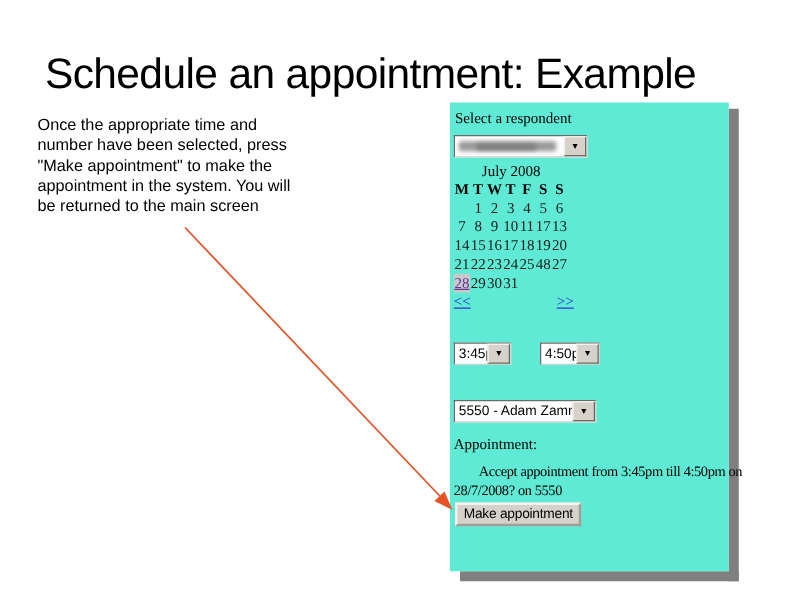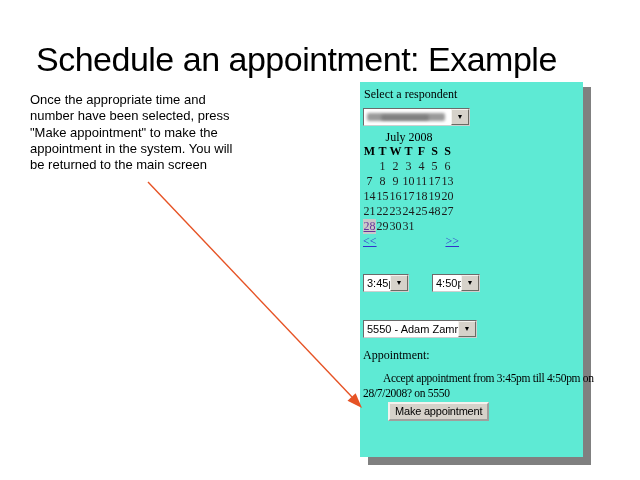--- a/index.html
+++ b/index.html
@@ -45,21 +45,21 @@
   .cal-cell{color:#1c1c1c;line-height:15px;}
   .cal-cell.sel{background:var(--selected-day-bg,#c9c9c9);color:var(--visited-link,#663399);
       text-decoration:underline;cursor:pointer;}
   .cal-nav{left:3px;top:152px;width:96px;display:flex;justify-content:space-between;}
   .cal-nav a{color:var(--link,#3333CC);text-decoration:underline;font-size:12px;cursor:pointer;
       font-family:"Liberation Serif",serif;}
 
   
   .win-btn{left:4px;top:320px;height:19px;background:#d6d2ca;
       border:2px outset #f4f2ee;font-family:"Liberation Sans",sans-serif;font-size:11px;
-      letter-spacing:-0.2px;padding:1px 5px 2px 5px;color:#000;cursor:pointer;margin-left:24px;}
+      letter-spacing:-0.2px;padding:1px 5px 2px 5px;color:#000;cursor:pointer;}
 
   
   .arrow-svg{left:0;top:0;width:640px;height:480px;pointer-events:none;}
   .arrow-line{stroke:var(--arrow,#E65325);stroke-width:1.4;fill:none;}
   .arrow-head{fill:var(--arrow,#E65325);stroke:none;}
 </style>
 </head>
 <body>
 
 <div class="abs slide-title">Schedule an appointment: Example</div>

